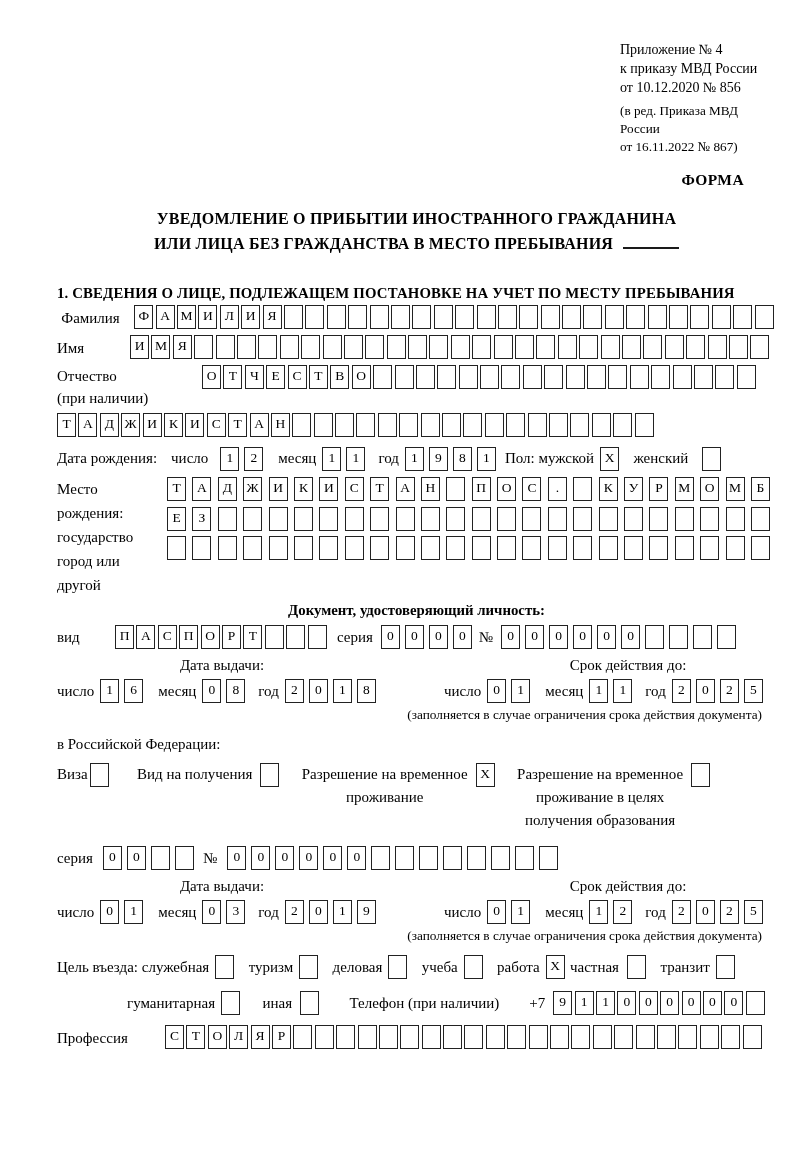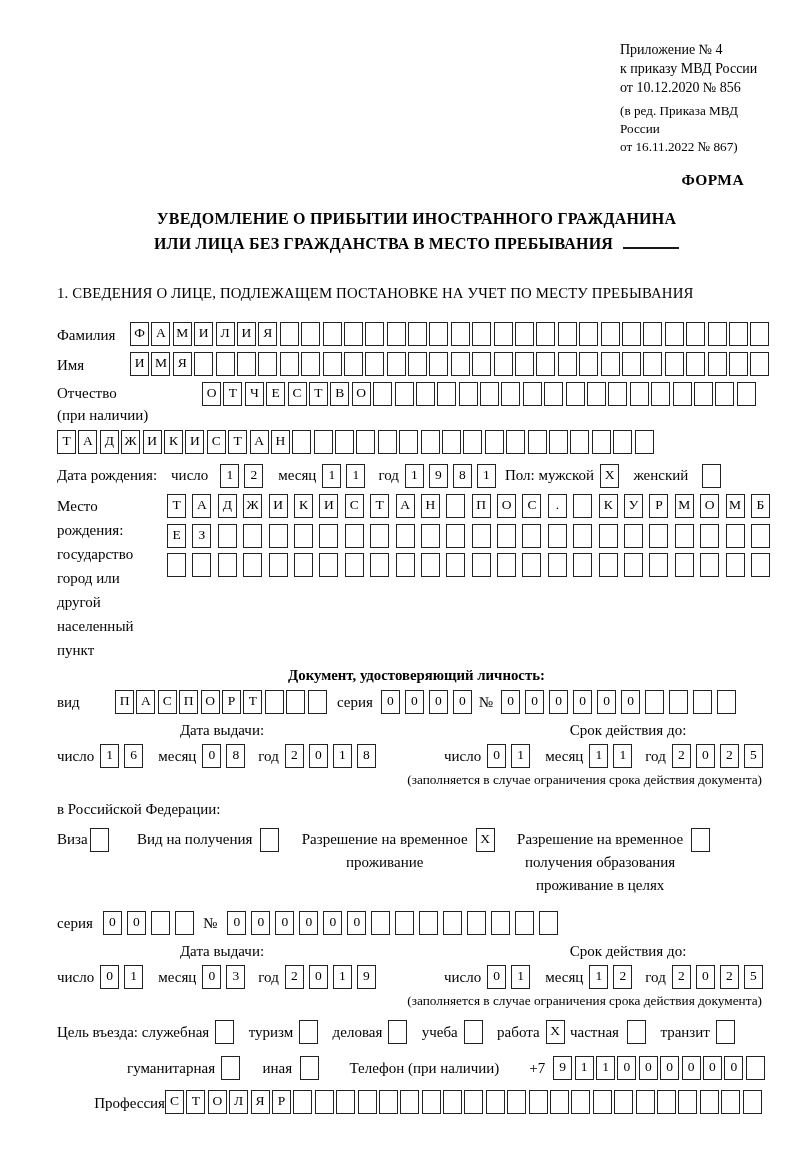--- a/index.html
+++ b/index.html
@@ -15,41 +15,41 @@
 
   
   .hdr { margin-left:563px; font-size:14px; line-height:19px; }
   .hdr .small { font-size:13.2px; margin-top:5px; line-height:18px; }
   .forma { text-align:right; padding-right:32px; font-weight:bold; margin-top:15px; font-size:15.5px; letter-spacing:.4px; }
 
   
   .title { text-align:center; font-weight:bold; font-size:16px; line-height:25px; margin-top:17px; letter-spacing:.2px; }
   .uline { display:inline-block; width:56px; border-bottom:2.2px solid #1a1a1a; margin-left:10px; height:14px; }
 
-  .sec { font-weight:normal; font-size:14.8px; margin-top:29px; letter-spacing:.15px; }
+  .sec { font-weight:bold; font-size:14.8px; margin-top:29px; letter-spacing:.15px; }
 
   
   .row { display:flex; align-items:flex-start; margin-top:4px; }
   .lbl { flex:0 0 auto; line-height:26px; }
   .mlbl { flex:0 0 auto; line-height:22px; }
   .cells { display:flex; flex:0 0 auto; }
   .cell {
     flex:0 0 auto; display:inline-block;
     width:19px; height:24px;
     border:1.9px solid #222; margin-right:2.4px;
     text-align:center; font-size:13.5px; line-height:20px;
     background:#fff;
   }
   .gap .cell  { margin-right:5px; }
   .gap2 .cell { margin-right:6.4px; }
   .w73  { width:73px; }
   .w116 { width:116px; }
   .w145 { width:145px; }
   .w110 { width:110px; }
-  .w108 { width:108px;text-align:right; }
+  .w108 { width:108px; }
   .w58  { width:58px; }
   .stack > .cells { margin-bottom:5.5px; }
   .txt { flex:0 0 auto; line-height:26px; }
   .mr6 { margin-right:6px; } .ml10 { margin-left:10px; margin-right:6px; } .ml8 { margin-left:8px; margin-right:6px; }
 
   
   .subhead { text-align:center; font-weight:bold; font-size:14.8px; margin-top:5px; }
 
   
   .dates { display:flex; margin-top:7px; }
@@ -91,21 +91,21 @@
   </div>
   <div class="forma">ФОРМА</div>
 
   <div class="title">
     <div>УВЕДОМЛЕНИЕ О ПРИБЫТИИ ИНОСТРАННОГО ГРАЖДАНИНА</div>
     <div><span>ИЛИ ЛИЦА БЕЗ ГРАЖДАНСТВА В МЕСТО ПРЕБЫВАНИЯ</span><span class="uline"></span></div>
   </div>
 
   <div class="sec">1. СВЕДЕНИЯ О ЛИЦЕ, ПОДЛЕЖАЩЕМ ПОСТАНОВКЕ НА УЧЕТ ПО МЕСТУ ПРЕБЫВАНИЯ</div>
 
-  <div class="row" style="margin-top:20px;">
+  <div class="row" style="margin-top:3px;justify-content:flex-end;">
     <div class="lbl w73">Фамилия</div>
     <div class="cells">
         <span class="cell">Ф</span>
         <span class="cell">А</span>
         <span class="cell">М</span>
         <span class="cell">И</span>
         <span class="cell">Л</span>
         <span class="cell">И</span>
         <span class="cell">Я</span>
         <span class="cell"></span>
@@ -265,21 +265,20 @@
     <div class="cells">
         <span class="cell"></span>
       </div>
   </div>
 
   <div class="row" style="margin-top:6px;">
     <div class="mlbl w110" style="line-height:24px;">
       <div>Место рождения:</div>
       <div>государство</div>
       <div>город или другой</div>
-      <div>населенный пункт</div>
     </div>
     <div class="stack">
       <div class="cells gap2">
           <span class="cell">Т</span>
           <span class="cell">А</span>
           <span class="cell">Д</span>
           <span class="cell">Ж</span>
           <span class="cell">И</span>
           <span class="cell">К</span>
           <span class="cell">И</span>
@@ -464,22 +463,22 @@
         <div>Разрешение на временное</div>
         <div>проживание</div>
       </div>
       <div class="cells pgap8">
           <span class="cell">X</span>
         </div>
     </div>
     <div class="pitem pgap20">
       <div class="ptxt">
         <div>Разрешение на временное</div>
+        <div>проживание в целях</div>
         <div>получения образования</div>
-        <div>проживание в целях</div>
       </div>
       <div class="cells pgap8">
           <span class="cell"></span>
         </div>
     </div>
   </div>
 
   <div class="row" style="margin-top:13px; align-items:center;">
     <span class="txt" style="margin-right:10px;">серия</span>
     <div class="cells gap">

